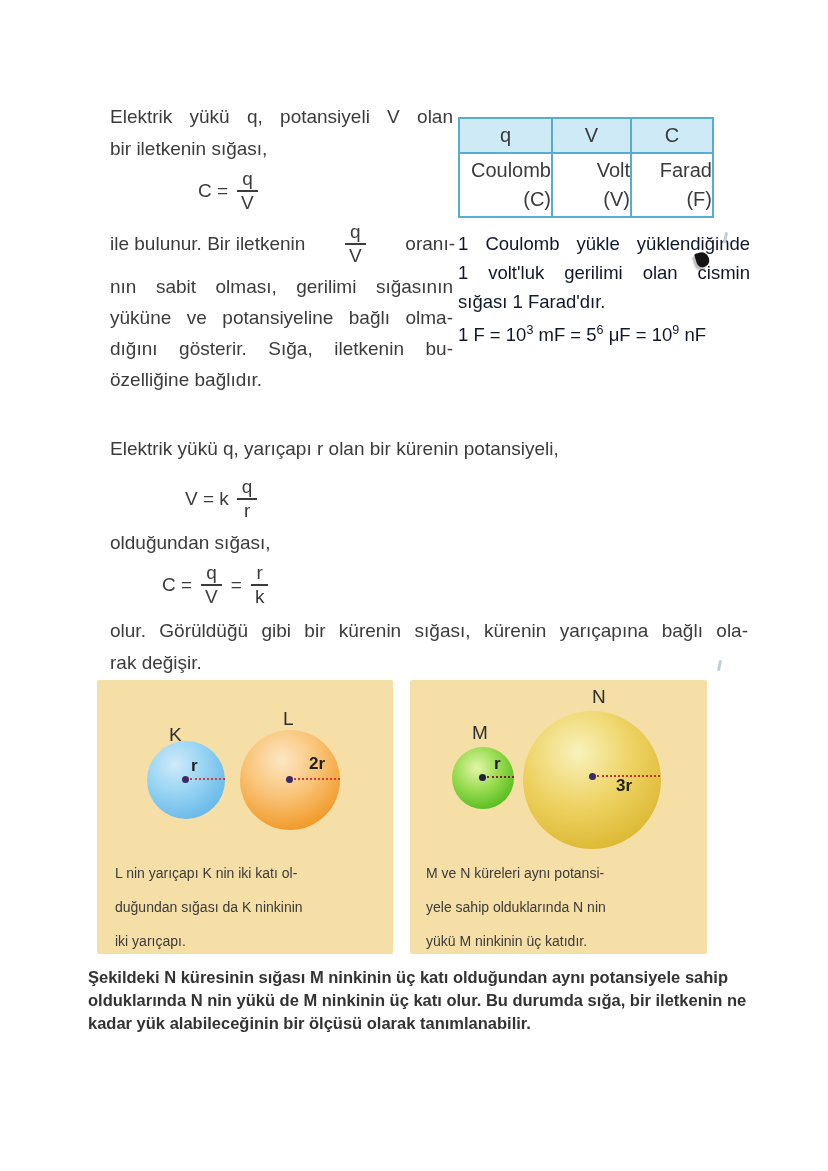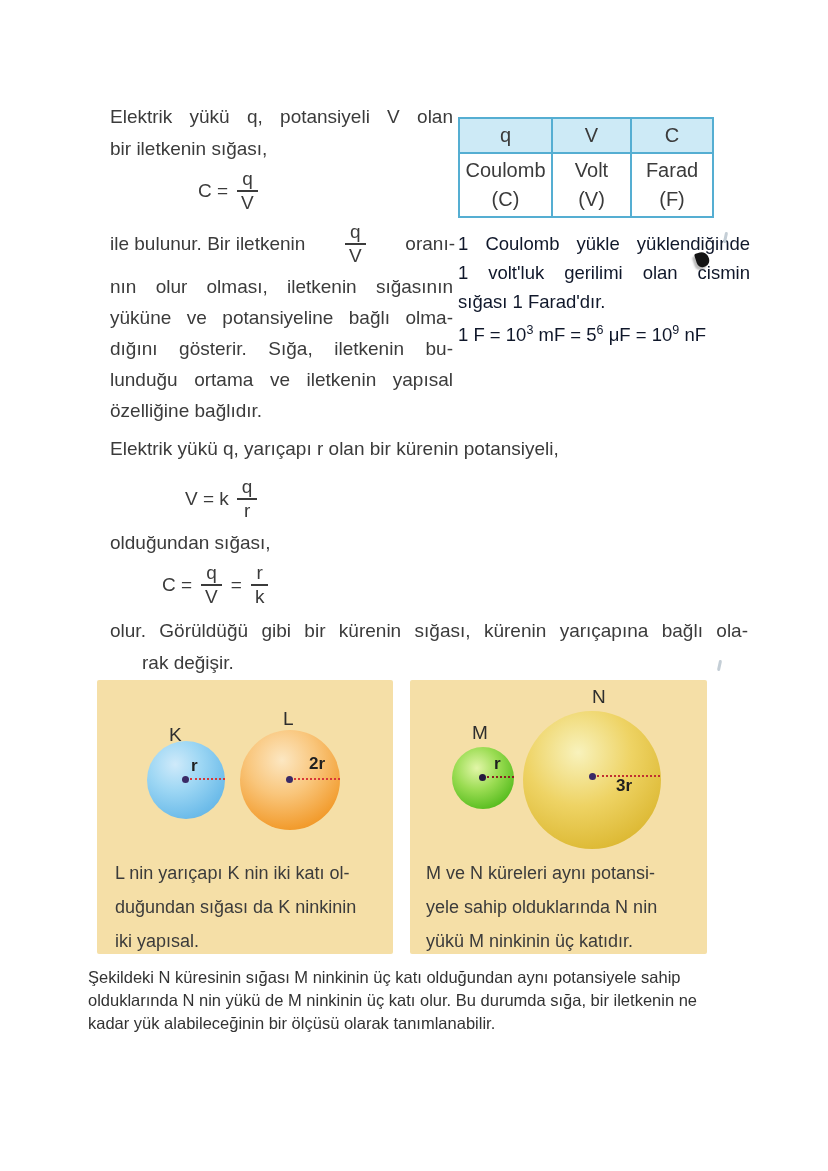--- a/index.html
+++ b/index.html
@@ -11,42 +11,42 @@
   .nowrap{white-space:nowrap;}
   
   .formula{display:flex; align-items:center; gap:8px; font-size:19px; color:#3b3b3b;}
   .frac{display:inline-flex; flex-direction:column; align-items:center; line-height:1.15; font-size:19px;}
   .frac .num{padding:0 5px; border-bottom:2px solid #3b3b3b;}
   .frac .den{padding:0 5px;}
   
   table.unit{border-collapse:collapse; font-size:20px; color:#3b3b3b; background:#fff;}
   table.unit th, table.unit td{border:2.5px solid #55aed2; text-align:center; padding:0;}
   table.unit th{background:#cdeaf6; font-weight:normal; height:33px;}
-  table.unit td{height:62px; vertical-align:middle;}
+  table.unit td{height:62px; vertical-align:middle;text-align:right;}
   .cell-line{line-height:29px;}
   .colq{width:91px;} .colv{width:77px;} .colc{width:80px;}
   
   .note-line{font-size:18.5px; line-height:29px; color:#0f172a;}
   .note-line sup{font-size:12.5px;}
   
   .figbox{position:absolute; width:296px; height:274px; background:#f5dfa7; border-radius:2px;}
   .sphere{position:absolute; border-radius:50%;}
   .sphere-k{background:radial-gradient(circle at 36% 30%, #cfeafa 0%, #9ed7f4 35%, #6fbdea 72%, #58a8dc 100%);}
   .sphere-l{background:radial-gradient(circle at 42% 30%, #fce7c2 0%, #f9c67c 38%, #f29c2e 76%, #e8881c 100%);}
   .sphere-m{background:radial-gradient(circle at 40% 34%, #e2f6a8 0%, #9adc52 40%, #56bc1e 78%, #3ea610 100%);}
   .sphere-n{background:radial-gradient(circle at 40% 30%, #f8f2bc 0%, #eed364 42%, #dcb832 80%, #c9a127 100%);}
   .dot{position:absolute; width:7px; height:7px; border-radius:50%; background:#3a2a66;}
   .rline{position:absolute; height:0; border-top:2.5px dotted #d83838;}
   .rline.dark{border-top-color:#8a2020;}
   .slabel{position:absolute; font-size:19px; color:#2e2e2e;}
   .rlabel{position:absolute; font-size:17px; font-weight:bold; color:#1f1f1f;}
   .caption{position:absolute; left:18px; top:176px; width:268px;}
-  .caption-line{font-size:18px; line-height:34px; color:#3b3b3b; white-space:nowrap;}
+  .caption-line{font-size:14px; line-height:34px; color:#3b3b3b; white-space:nowrap;}
   
-  .footer-line{font-size:16.5px; line-height:23px; color:#333; white-space:nowrap;}
+  .footer-line{font-size:16.5px; line-height:23px; color:#333; white-space:nowrap;font-weight:bold;}
   
   .ink-blob{position:absolute; left:696px; top:252px; width:13px; height:15px; background:#141414;
             border-radius:20% 80% 70% 60%; transform:rotate(-18deg);
             box-shadow:-3px 2px 2px rgba(130,130,130,0.55);}
   .tick{position:absolute; width:3px; height:11px; background:#c4ced6; border-radius:2px; transform:rotate(12deg);}
 </style>
 </head>
 <body>
 
 <div id="page">
@@ -65,24 +65,23 @@
   <div class="abs" style="left:110px; top:220px; width:345px; height:48px; display:flex; justify-content:space-between; align-items:center;text-align:center;">
     <span class="line">ile bulunur. Bir iletkenin</span>
     <span class="frac">
       <span class="num">q</span>
       <span class="den">V</span>
     </span>
     <span class="line">oranı-</span>
   </div>
 
   <div class="abs" style="left:110px; top:271px; width:343px;">
-    <div class="line just" style="line-height:31px;">nın olur olması, iletkenin sığasının</div>
+    <div class="line just" style="line-height:31px;">nın sabit olması, gerilimi sığasının</div>
     <div class="line just" style="line-height:31px;">yüküne ve potansiyeline bağlı olma-</div>
     <div class="line just" style="line-height:31px;">dığını gösterir. Sığa, iletkenin bu-</div>
-    <div class="line just" style="line-height:31px;">lunduğu ortama ve iletkenin yapısal</div>
     <div class="line" style="line-height:31px;">özelliğine bağlıdır.</div>
   </div>
 
   <table class="unit abs" style="left:458px; top:117px;">
     <tbody>
         <tr>
       <th class="colq">q</th>
       <th class="colv">V</th>
       <th class="colc">C</th>
     </tr>
@@ -135,39 +134,39 @@
       <span class="den">V</span>
     </span>
     <span>=</span>
     <span class="frac">
       <span class="num">r</span>
       <span class="den">k</span>
     </span>
   </div>
 
   <div class="abs line just" style="left:110px; top:620px; width:638px;">olur. Görüldüğü gibi bir kürenin sığası, kürenin yarıçapına bağlı ola-</div>
-  <div class="abs line" style="left:110px; top:652px;margin-left:32px;">rak değişir.</div>
+  <div class="abs line" style="left:110px; top:652px;">rak değişir.</div>
 
   <div class="figbox" style="left:97px; top:680px; width:296px;">
     <div class="slabel" style="left:72px; top:44px;">K</div>
     <div class="sphere sphere-k" style="left:50px; top:61px; width:78px; height:78px;"></div>
     <div class="rline" style="left:93px; top:98px; width:35px;"></div>
     <div class="dot" style="left:85px; top:96px;"></div>
     <div class="rlabel" style="left:94px; top:76px;">r</div>
 
     <div class="slabel" style="left:186px; top:28px;">L</div>
     <div class="sphere sphere-l" style="left:143px; top:50px; width:100px; height:100px;"></div>
     <div class="rline" style="left:197px; top:98px; width:46px;"></div>
     <div class="dot" style="left:189px; top:96px;"></div>
     <div class="rlabel" style="left:212px; top:74px;">2r</div>
 
     <div class="caption">
       <div class="caption-line">L nin yarıçapı K nin iki katı ol-</div>
       <div class="caption-line">duğundan sığası da K ninkinin</div>
-      <div class="caption-line">iki yapısal.</div>
+      <div class="caption-line">iki yarıçapı.</div>
     </div>
   </div>
 
   <div class="figbox" style="left:410px; top:680px; width:297px;">
     <div class="slabel" style="left:62px; top:42px;">M</div>
     <div class="sphere sphere-m" style="left:42px; top:67px; width:62px; height:62px;"></div>
     <div class="rline dark" style="left:77px; top:96px; width:27px;"></div>
     <div class="dot" style="left:69px; top:94px; background:#241a3e;"></div>
     <div class="rlabel" style="left:84px; top:74px;">r</div>
 

